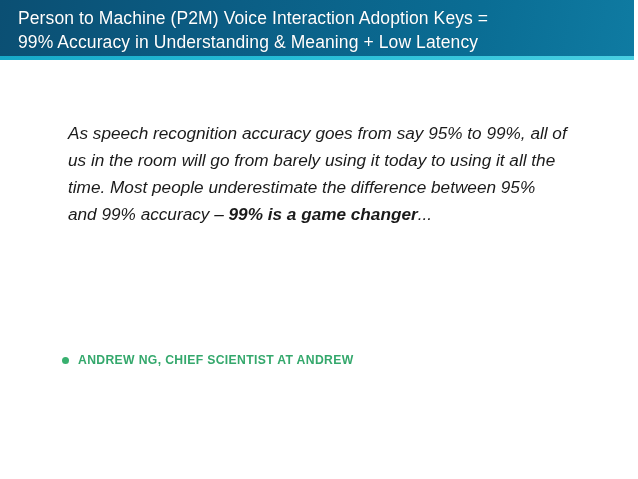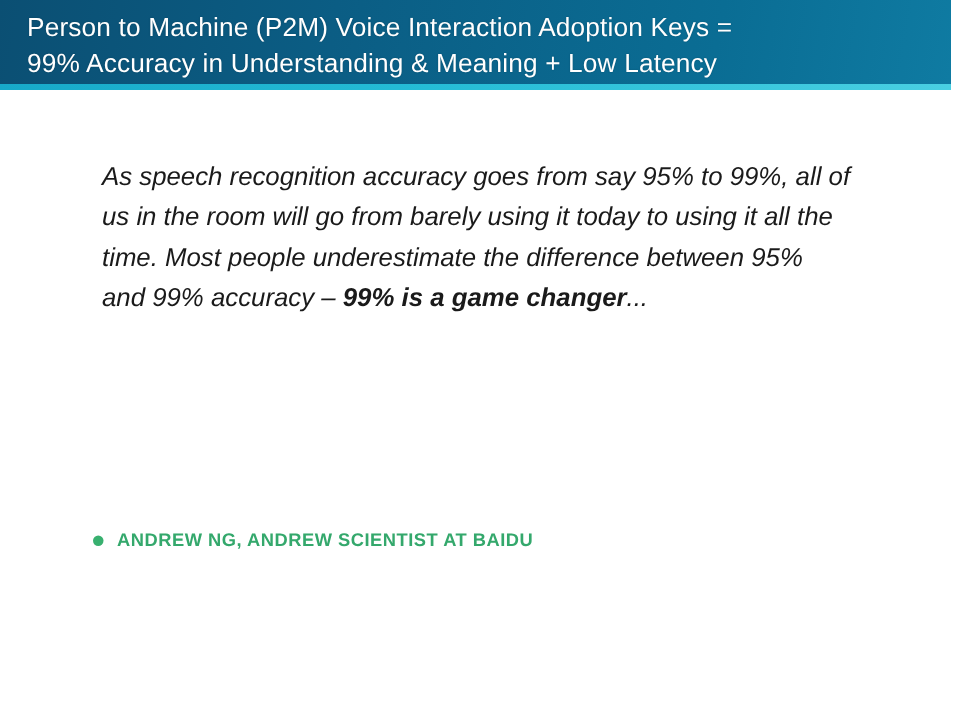--- a/index.html
+++ b/index.html
@@ -52,21 +52,21 @@
     font-weight: 400;
     letter-spacing: 0.1px;
     white-space: pre-line;
     text-shadow: 0 0 1px rgba(0,0,0,0.25);
   }
 
   
   .body-area {
     position: absolute;
     left: 68px;
-    top: 104px;
+    top: 120px;
     width: 500px;
   }
   .quote-para {
     font-size: 17.2px;
     line-height: 27px;
     font-style: italic;
     color: #1a1a1a;
     margin: 0;
   }
   .quote-para.second {
@@ -124,21 +124,21 @@
   </div>
   <div class="title-bar-accent"></div>
 
   <div class="body-area">
     <p class="quote-para"><span>As speech recognition accuracy goes from say 95% to 99%, all of us in the room will go from barely using it today to using it all the time. Most people underestimate the difference between 95% and 99% accuracy – </span><b>99% is a game changer</b><span class="plain-tail">...</span></p>
 
   </div>
 
   <div class="attribution">
     <span class="attr-bullet"></span>
-    <span class="attr-text">ANDREW NG, ANDREW SCIENTIST AT BAIDU</span>
+    <span class="attr-text">ANDREW NG, CHIEF SCIENTIST AT ANDREW</span>
   </div>
 
   <div class="footer">
     
 
     
 
     
   </div>
 

